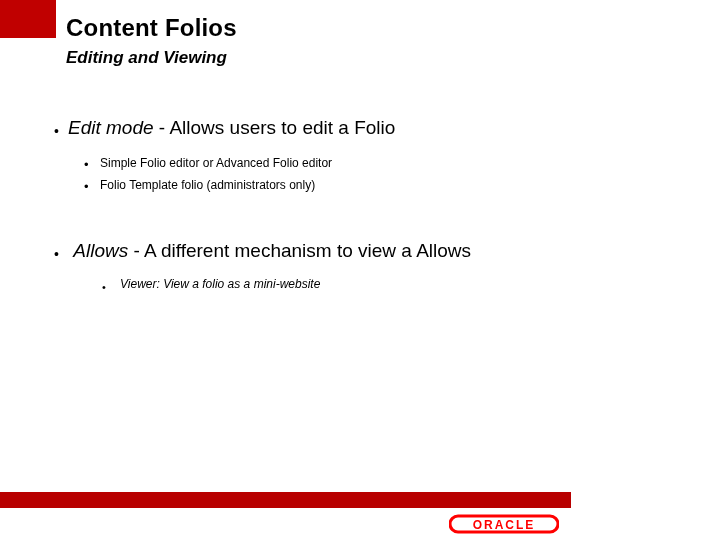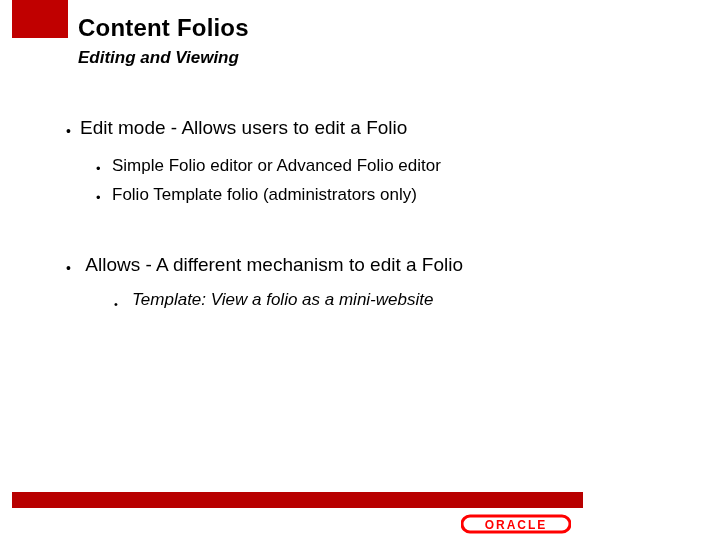--- a/index.html
+++ b/index.html
@@ -1,29 +1,29 @@
 <!DOCTYPE html>
 <html><head>
 <meta charset="utf-8">
 <style>
   * { margin: 0; padding: 0; box-sizing: border-box; }
   html, body { width: 720px; height: 540px; font-family: Arial, Helvetica, sans-serif; background: #fff; color: #000; }
-  .slide { position: relative; width: 571px; height: 540px; overflow: hidden; margin-left: 12px; }
+  .slide { position: relative; width: 571px; height: 540px; overflow: hidden; }
   .red-box { position: absolute; top: 0; left: 0; width: 56px; height: 38px; background: #c00000; }
   .title { position: absolute; left: 66px; top: 14px; font-size: 24px; font-weight: bold; letter-spacing: 0.2px; }
   .subtitle { position: absolute; left: 66px; top: 48px; font-size: 17px; font-style: italic; font-weight: bold; text-align: center; }
   .content { position: absolute; left: 54px; top: 116px; width: 610px; }
   .bullet-row { display: flex; align-items: baseline; }
   .bullet-dot { width: 14px; flex: 0 0 14px; font-size: 14px; line-height: 1; position: relative; top: 2px; }
   .b1 { font-size: 19px; line-height: 1.3; }
-  .b1 .em { }
+  .b1 .em { font-style: italic; }
   .sub-list { margin-top: 14px; margin-left: 30px; }
   .sub-row { display: flex; align-items: baseline; margin-bottom: 6px; }
   .sub-dot { width: 16px; flex: 0 0 16px; font-size: 13px; line-height: 1; position: relative; top: 2px; }
-  .b2 { font-size: 17px; line-height: 1.35; }
+  .b2 { font-size: 12px; line-height: 1.35; }
   .gap { height: 40px; }
   .italic { font-style: italic; }
   .footer-bar { position: absolute; left: 0; bottom: 32px; width: 720px; height: 16px; background: #b80000; }
   .oracle-logo { position: absolute; right: 12px; bottom: 6px; }
   .oracle-logo svg { display: block; }
 </style>
 </head>
 <body>
 
 <div class="slide">
@@ -49,27 +49,27 @@
         <div class="sub-dot">•</div>
         <div class="b2">Folio Template folio (administrators only)</div>
       </div>
     </div>
 
     <div class="gap"></div>
 
     <div class="bullet-row">
       <div class="bullet-dot">•</div>
       <div class="b1">
-        &nbsp;<span class="em">Allows</span><span>  - </span><span>A different mechanism to edit a Folio</span>
+        &nbsp;<span class="em">Allows</span><span>  - </span><span>A different mechanism to view a Allows</span>
       </div>
     </div>
     <div class="sub-list" style="margin-left:48px; margin-top:12px;">
       <div class="sub-row">
         <div class="sub-dot" style="font-size:11px; width:18px; flex:0 0 18px; top:3px;">•</div>
-        <div class="b2 italic">Template: View a folio as a mini-website</div>
+        <div class="b2 italic">Viewer: View a folio as a mini-website</div>
       </div>
     </div>
 
   </div>
 
   <div class="footer-bar"></div>
 
   <div class="oracle-logo">
     <svg width="110" height="20" viewBox="0 0 110 20">
       <rect x="1" y="2" width="108" height="16" rx="8" ry="8" fill="none" stroke="#ff0000" stroke-width="3"></rect>

